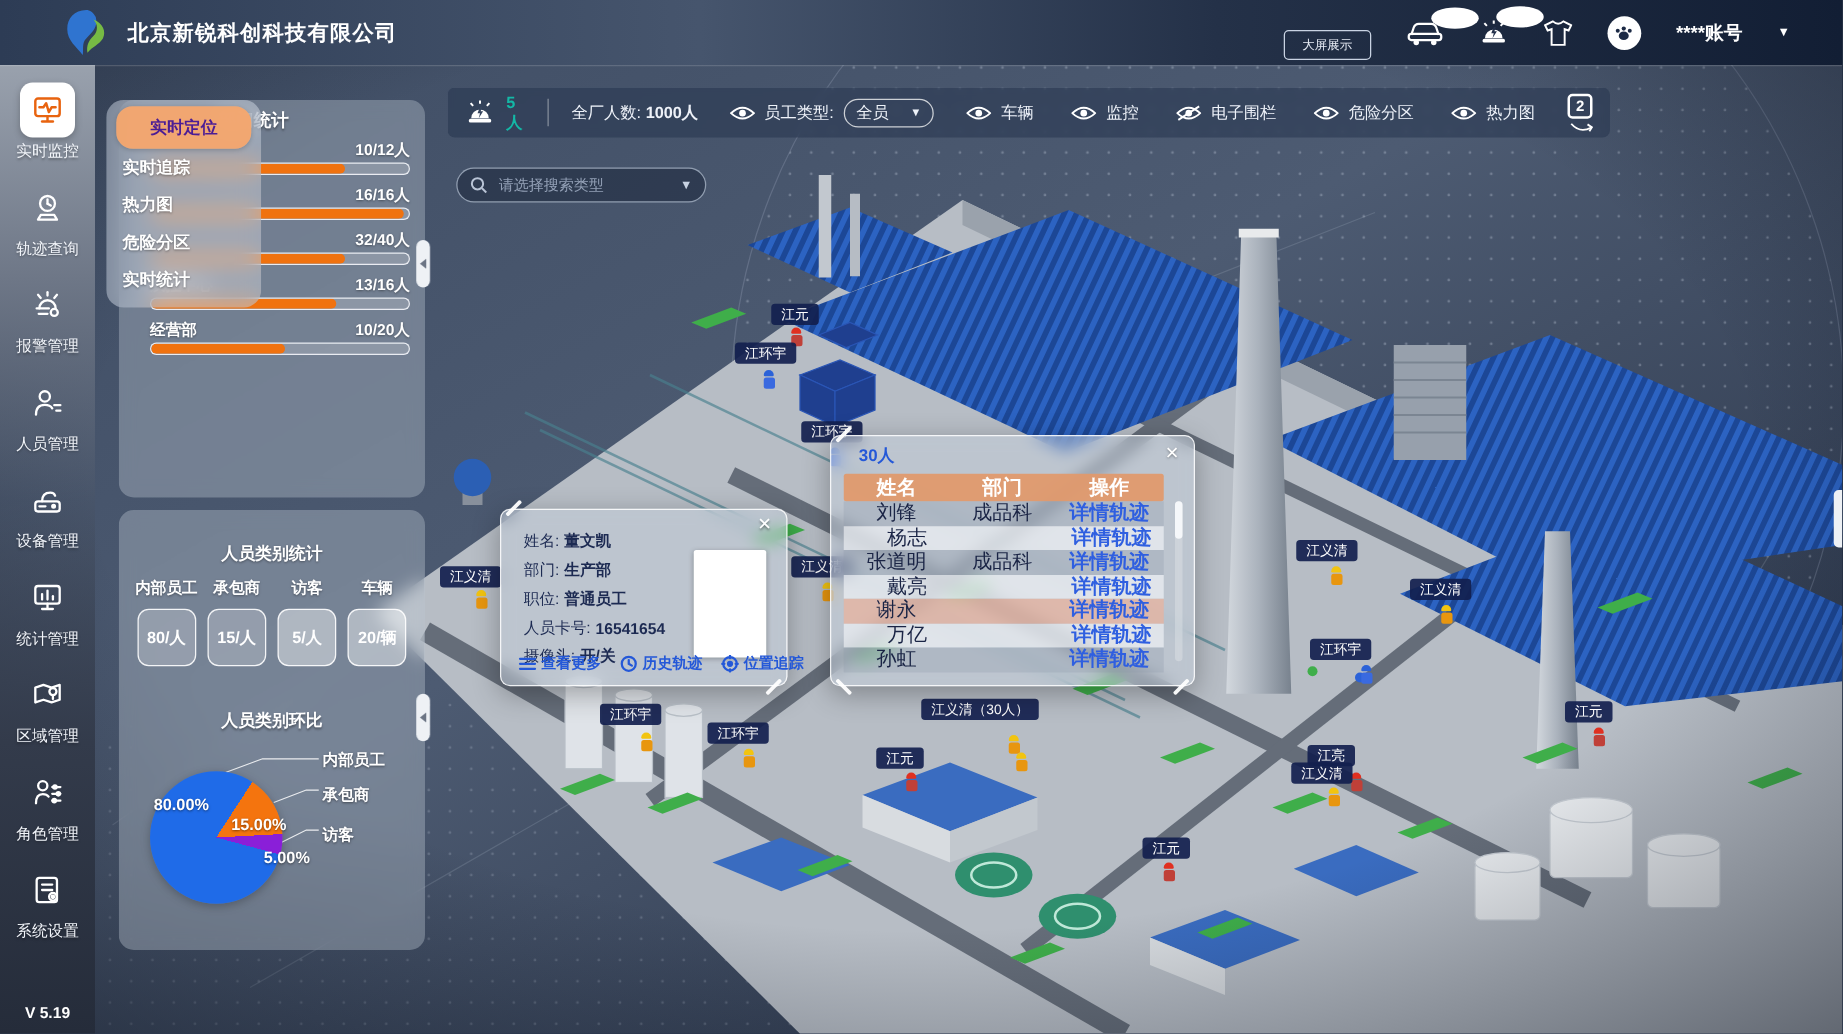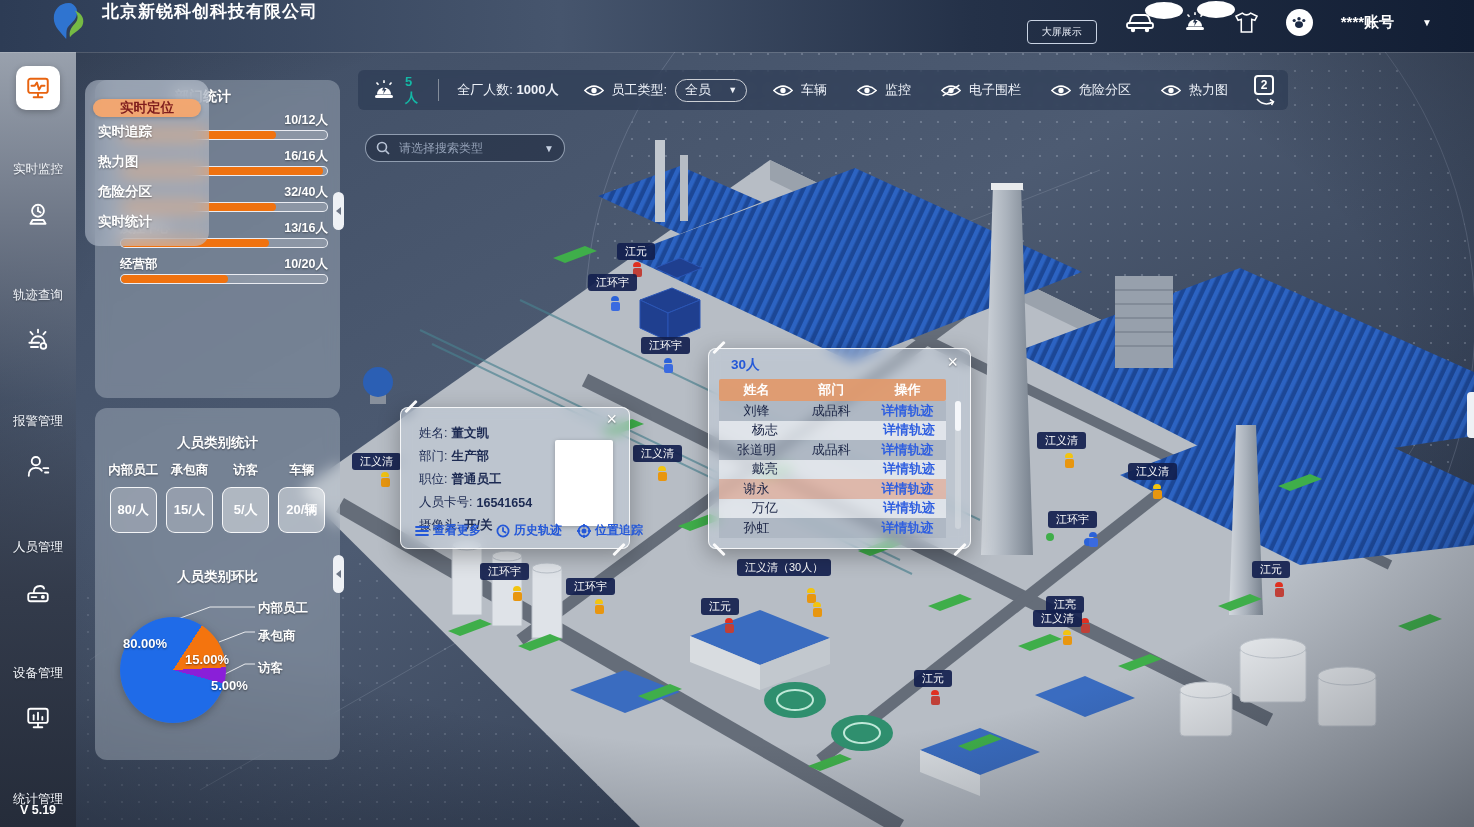--- a/index.html
+++ b/index.html
@@ -4,59 +4,59 @@
 <style>
   html,body{margin:0;padding:0;background:#10192b;}
   .stage{position:relative;width:1474px;height:827px;overflow:hidden;
          font-family:"Liberation Sans","DejaVu Sans",sans-serif;background:#3c4a60;}
   .stage *{box-sizing:border-box;}
 
   
   .scene{position:absolute;inset:0;z-index:0;}
 
   
-  .header{position:absolute;top:0;left:0;right:0;height:52px;z-index:20;display:flex;align-items:flex-start;
+  .header{position:absolute;top:0;left:0;right:0;height:52px;z-index:20;display:flex;align-items:center;
           background:linear-gradient(90deg,#2d3c55 0%,#46556d 38%,#243148 66%,#121e34 100%);
           box-shadow:0 1px 0 rgba(255,255,255,.15);}
   .logo{margin-left:50px;display:flex;align-items:center;}
   .company{margin-left:14px;color:#fff;font-size:17px;font-weight:bold;letter-spacing:1px;}
   .hright{margin-left:auto;display:flex;align-items:center;gap:28px;padding-right:42px;}
   .screen-btn{border:1px solid #c9d3e3;color:#e9eef7;font-size:10px;padding:4px 14px;border-radius:4px;background:transparent;cursor:pointer;margin-top:20px;}
   .hicon{position:relative;display:flex;align-items:center;}
   .bubble{position:absolute;width:38px;height:17px;background:#fff;border-radius:50%;top:-10px;right:-28px;}
   .paw-circle{width:27px;height:27px;border-radius:50%;background:#fff;display:flex;align-items:center;justify-content:center;}
   .account{color:#fff;font-size:15px;font-weight:bold;}
   .caret{color:#fff;font-size:10px;}
 
   
   .sidebar{position:absolute;top:52px;left:0;width:76px;bottom:0;z-index:19;display:flex;flex-direction:column;align-items:center;
            background:linear-gradient(180deg,#99a1ad 0%,#6e7787 22%,#49536455 45%,#333b4b 70%,#252c3a 100%);}
-  .sb-item{display:flex;flex-direction:column;align-items:center;margin-top:14px;cursor:pointer;gap:48px;}
+  .sb-item{display:flex;flex-direction:column;align-items:center;margin-top:14px;cursor:pointer;}
   .sb-icon{width:44px;height:44px;display:flex;align-items:center;justify-content:center;border-radius:10px;}
   .sb-item.active .sb-icon{background:#fff;box-shadow:0 2px 6px rgba(0,0,0,.25);}
   .sb-label{margin-top:3px;color:#f2f5fa;font-size:12.5px;white-space:nowrap;text-shadow:0 1px 2px rgba(0,0,0,.35);}
   .version{position:absolute;bottom:10px;left:0;width:100%;text-align:center;color:#fff;font-size:12.5px;font-weight:bold;}
 
   
   .glass{position:absolute;background:rgba(190,199,211,.38);backdrop-filter:blur(7px);border-radius:12px;z-index:5;}
 
   .dept-panel{left:95px;top:80px;width:245px;height:318px;}
   .panel-title{position:absolute;top:8px;color:#fff;font-size:14px;font-weight:bold;text-shadow:0 1px 2px rgba(0,0,0,.4);}
   .dept-title{left:80px;}
   .bars{position:absolute;top:32px;left:25px;right:12px;}
   .bar-row{margin-bottom:8px;}
   .bar-meta{display:flex;justify-content:space-between;color:#fff;font-size:12.5px;font-weight:bold;height:16px;text-shadow:0 1px 2px rgba(0,0,0,.4);}
   .bar-track{margin-top:2px;height:10px;border:1px solid rgba(250,252,255,.85);border-radius:6px;background:rgba(255,255,255,.18);overflow:hidden;}
   .bar-fill{height:100%;background:#f0720f;border-radius:6px;}
 
   
   .submenu{position:absolute;left:85px;top:80px;width:124px;height:166px;z-index:6;border-radius:14px;
            background:rgba(205,214,226,.46);backdrop-filter:blur(9px);padding:5px 0 0 0;}
-  .sm-pill{margin:14px auto 0 auto;width:108px;height:18px;border-radius:13px;background:rgba(245,166,110,.95);
-           color:#7f1d1d;font-size:13.5px;font-weight:bold;display:flex;align-items:center;justify-content:center;
+  .sm-pill{margin:0 auto 0 auto;width:108px;height:34px;border-radius:13px;background:rgba(245,166,110,.95);
+           color:#4c1d95;font-size:13.5px;font-weight:bold;display:flex;align-items:center;justify-content:center;
            box-shadow:0 1px 4px rgba(0,0,0,.2);cursor:pointer;}
   .sm-item{color:#fff;font-size:13.5px;font-weight:bold;padding-left:13px;height:30px;display:flex;align-items:center;
            text-shadow:0 1px 2px rgba(0,0,0,.4);cursor:pointer;}
 
   
   .cat-panel{left:95px;top:408px;width:245px;height:352px;}
   .cat-title{width:100%;text-align:center;position:absolute;top:26px;color:#fff;font-size:13.5px;font-weight:bold;text-shadow:0 1px 2px rgba(0,0,0,.4);}
   .cat-grid{position:absolute;top:54px;left:10px;right:10px;display:flex;}
   .cat-col{flex:1;display:flex;flex-direction:column;align-items:center;}
   .cat-label{color:#fff;font-size:12.5px;font-weight:bold;text-shadow:0 1px 2px rgba(0,0,0,.4);}
@@ -116,26 +116,26 @@
   .close-x{position:absolute;top:4px;color:#fff;font-size:18px;line-height:18px;cursor:pointer;text-shadow:0 1px 2px rgba(0,0,0,.4);}
 
   .person-card{left:400px;top:407px;width:230px;height:142px;}
   .pc-fields{position:absolute;left:18px;top:14px;}
   .pc-row{height:23px;display:flex;align-items:center;font-size:12.5px;color:#1c2a52;}
   .pc-row .v{margin-left:4px;font-weight:bold;}
   .pc-photo{position:absolute;right:16px;top:32px;width:58px;height:86px;background:#fff;border-radius:2px;box-shadow:0 1px 4px rgba(0,0,0,.25);}
   .pc-actions{position:absolute;left:14px;bottom:9px;display:flex;gap:15px;}
   .pc-action{display:flex;align-items:center;gap:4px;color:#2458d8;font-size:12px;font-weight:bold;cursor:pointer;white-space:nowrap;}
 
-  .table-popup{left:708px;top:348px;width:263px;height:201px;}
+  .table-popup{left:664px;top:348px;width:292px;height:201px;}
   .tp-title{position:absolute;top:7px;left:22px;color:#2458d8;font-size:13.5px;font-weight:bold;}
   .tp-head{position:absolute;top:30px;left:10px;right:24px;height:22px;background:rgba(224,154,110,.95);border-radius:2px;
-           display:flex;align-items:center;color:#fff;font-size:13px;font-weight:bold;}
+           display:flex;align-items:flex-end;color:#fff;font-size:16px;font-weight:bold;}
   .tp-rows{position:absolute;top:52px;left:10px;right:24px;}
-  .tp-row{height:19.5px;display:flex;align-items:center;font-size:13px;color:#1a2445;background:rgba(140,152,170,.28);}
+  .tp-row{height:19.5px;display:flex;align-items:center;font-size:16px;color:#1a2445;background:rgba(140,152,170,.28);}
   .tp-row.light{background:rgba(246,249,252,.6);padding-left:10px;}
   .tp-row.pink{background:rgba(240,176,152,.65);}
   .tc{text-align:center;}
   .tc-name{width:33%;}.tc-dept{width:33%;}.tc-ops{width:34%;display:flex;justify-content:center;font-family:Liberation Serif, serif;}
   .tlink{color:#2f5fe0;font-weight:bold;cursor:pointer;}
   .tp-scroll{position:absolute;right:9px;top:52px;width:6px;height:128px;background:rgba(255,255,255,.25);border-radius:3px;}
   .tp-thumb{position:absolute;top:0;left:0;width:6px;height:30px;background:#f5f7fa;border-radius:3px;cursor:pointer;}
 
   
   .slabel{position:absolute;z-index:3;background:rgba(18,31,78,.92);color:#fff;font-size:11px;

